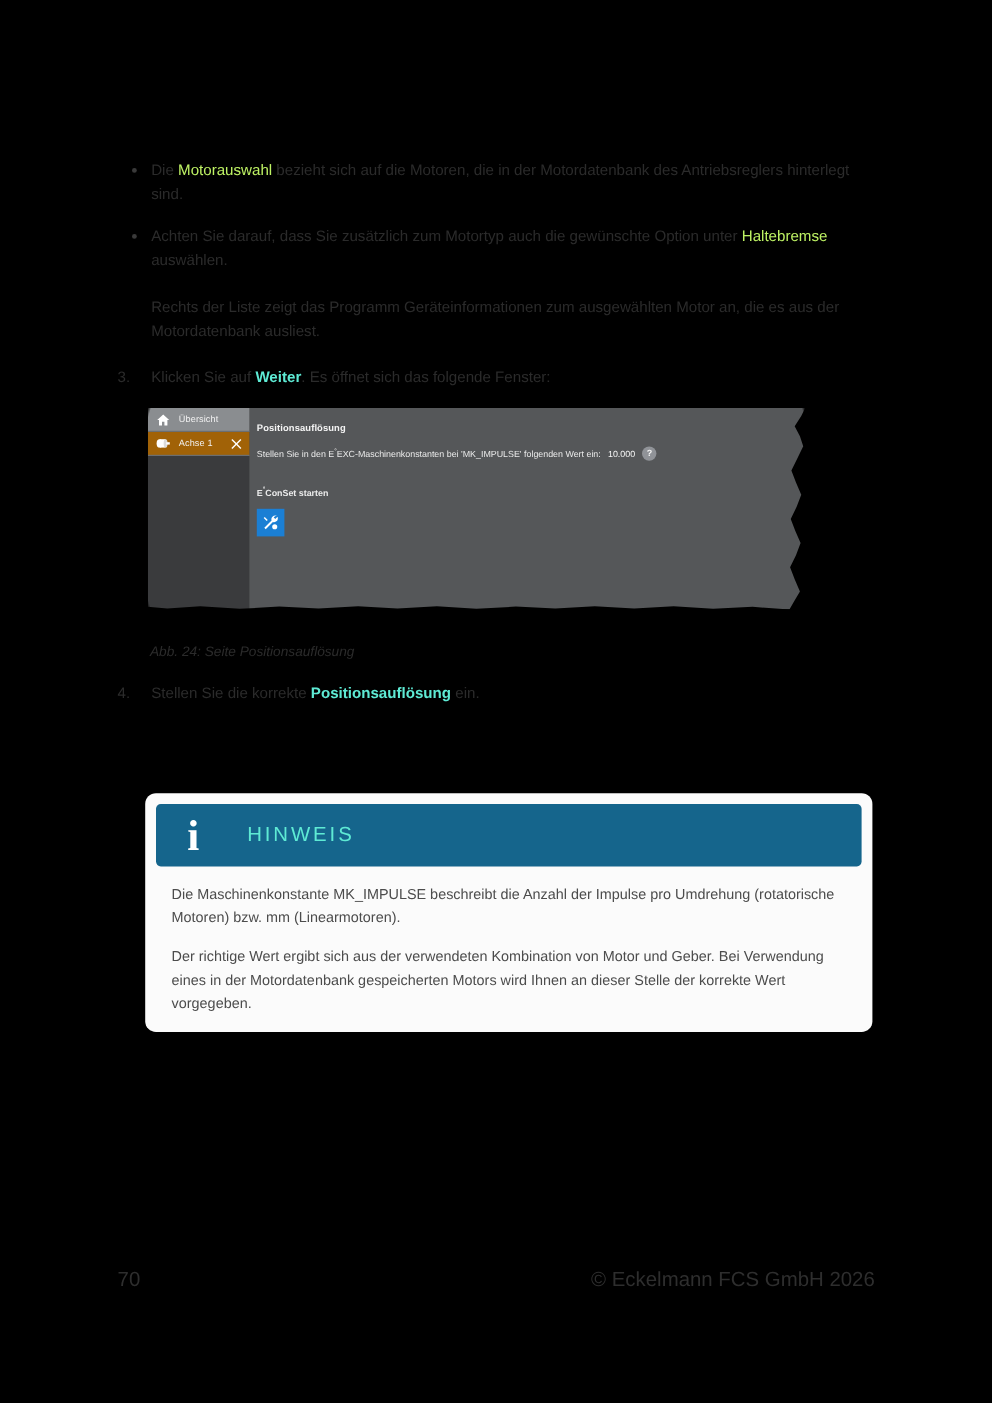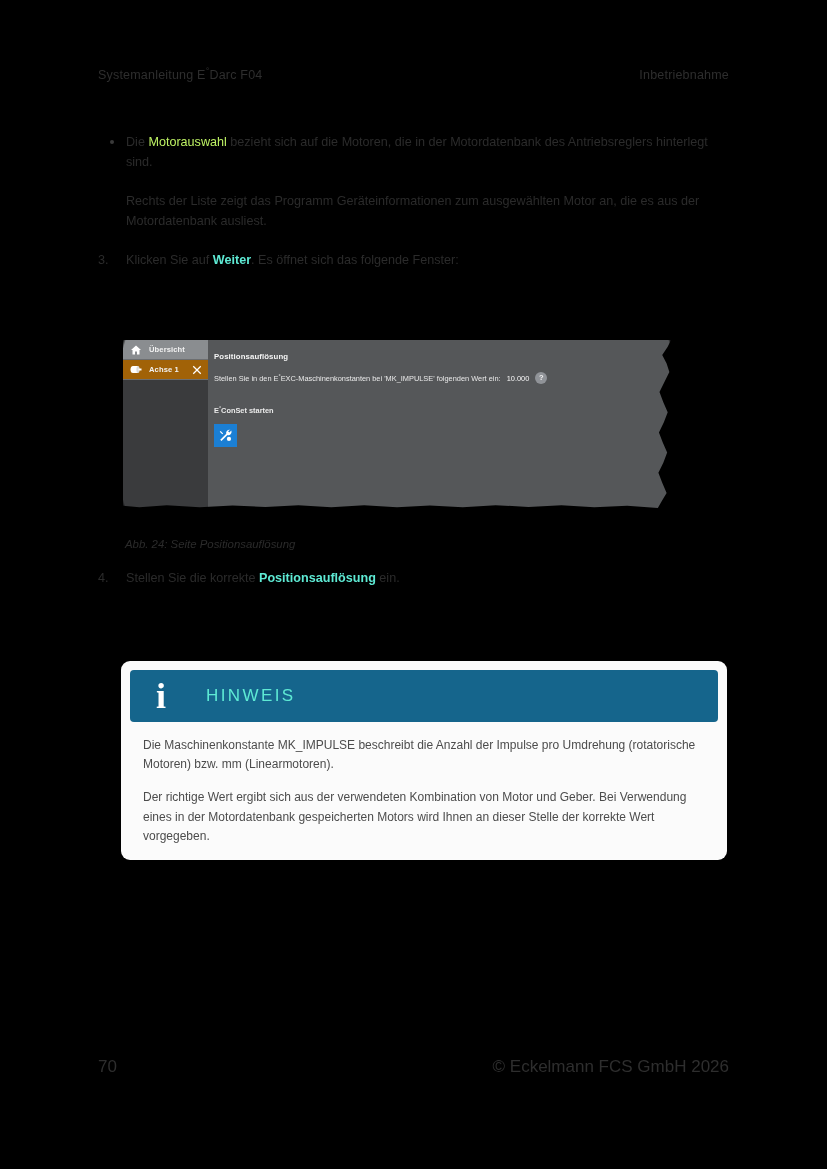--- a/index.html
+++ b/index.html
@@ -110,21 +110,20 @@
       32% 98.3%, 26% 99.4%, 20% 98.5%, 14% 99.6%, 8% 98.4%,
       3% 99.5%, 0% 98.6%
     );
   }
   .shot-sidebar {
     position: absolute;
     left: 0; top: 0;
     width: 85px;
     height: 100%;
     background: #3a3b3d;
-    font-weight: bold;
   }
   .sb-row {
     position: relative;
     height: 20px;
     display: flex;
     align-items: center;
     padding-left: 6px;
     font-size: 7.6px;
     color: #f2f2f2;
     border-bottom: 1px solid #6c6e70;
@@ -283,30 +282,29 @@
     align-items: baseline;
     font-size: 17px;
     color: #2e2e2e;
   }
 </style>
 </head>
 <body>
 
 <div class="page">
 
-  <div class="runhead">
-    <div class="left"><span>Systemanleitung E</span><sup class="deg">°</sup><span>Darc F04</span></div>
-    <div class="right">Inbetriebnahme</div>
-  </div>
 
   <div class="content">
 
     <ul class="bullet-list">
       <li class="bullet-item">
         <span class="dot"></span><span>Die </span><b>Motorauswahl</b><span> bezieht sich auf die Motoren, die in der Motordatenbank des Antriebsreglers hinterlegt sind.</span>
+      </li>
+      <li class="bullet-item">
+        <span class="dot"></span><span>Achten Sie darauf, dass Sie zusätzlich zum Motortyp auch die gewünschte Option unter </span><b>Haltebremse</b><span> auswählen.</span>
       </li>
     </ul>
 
     <div class="plain-para">Rechts der Liste zeigt das Programm Geräteinformationen zum ausgewählten Motor an, die es aus der Motordatenbank ausliest.</div>
 
     <div class="step">
       <span class="num">3.</span><span>Klicken Sie auf </span><b>Weiter</b><span>. Es öffnet sich das folgende Fenster:</span>
     </div>
   </div>
 

